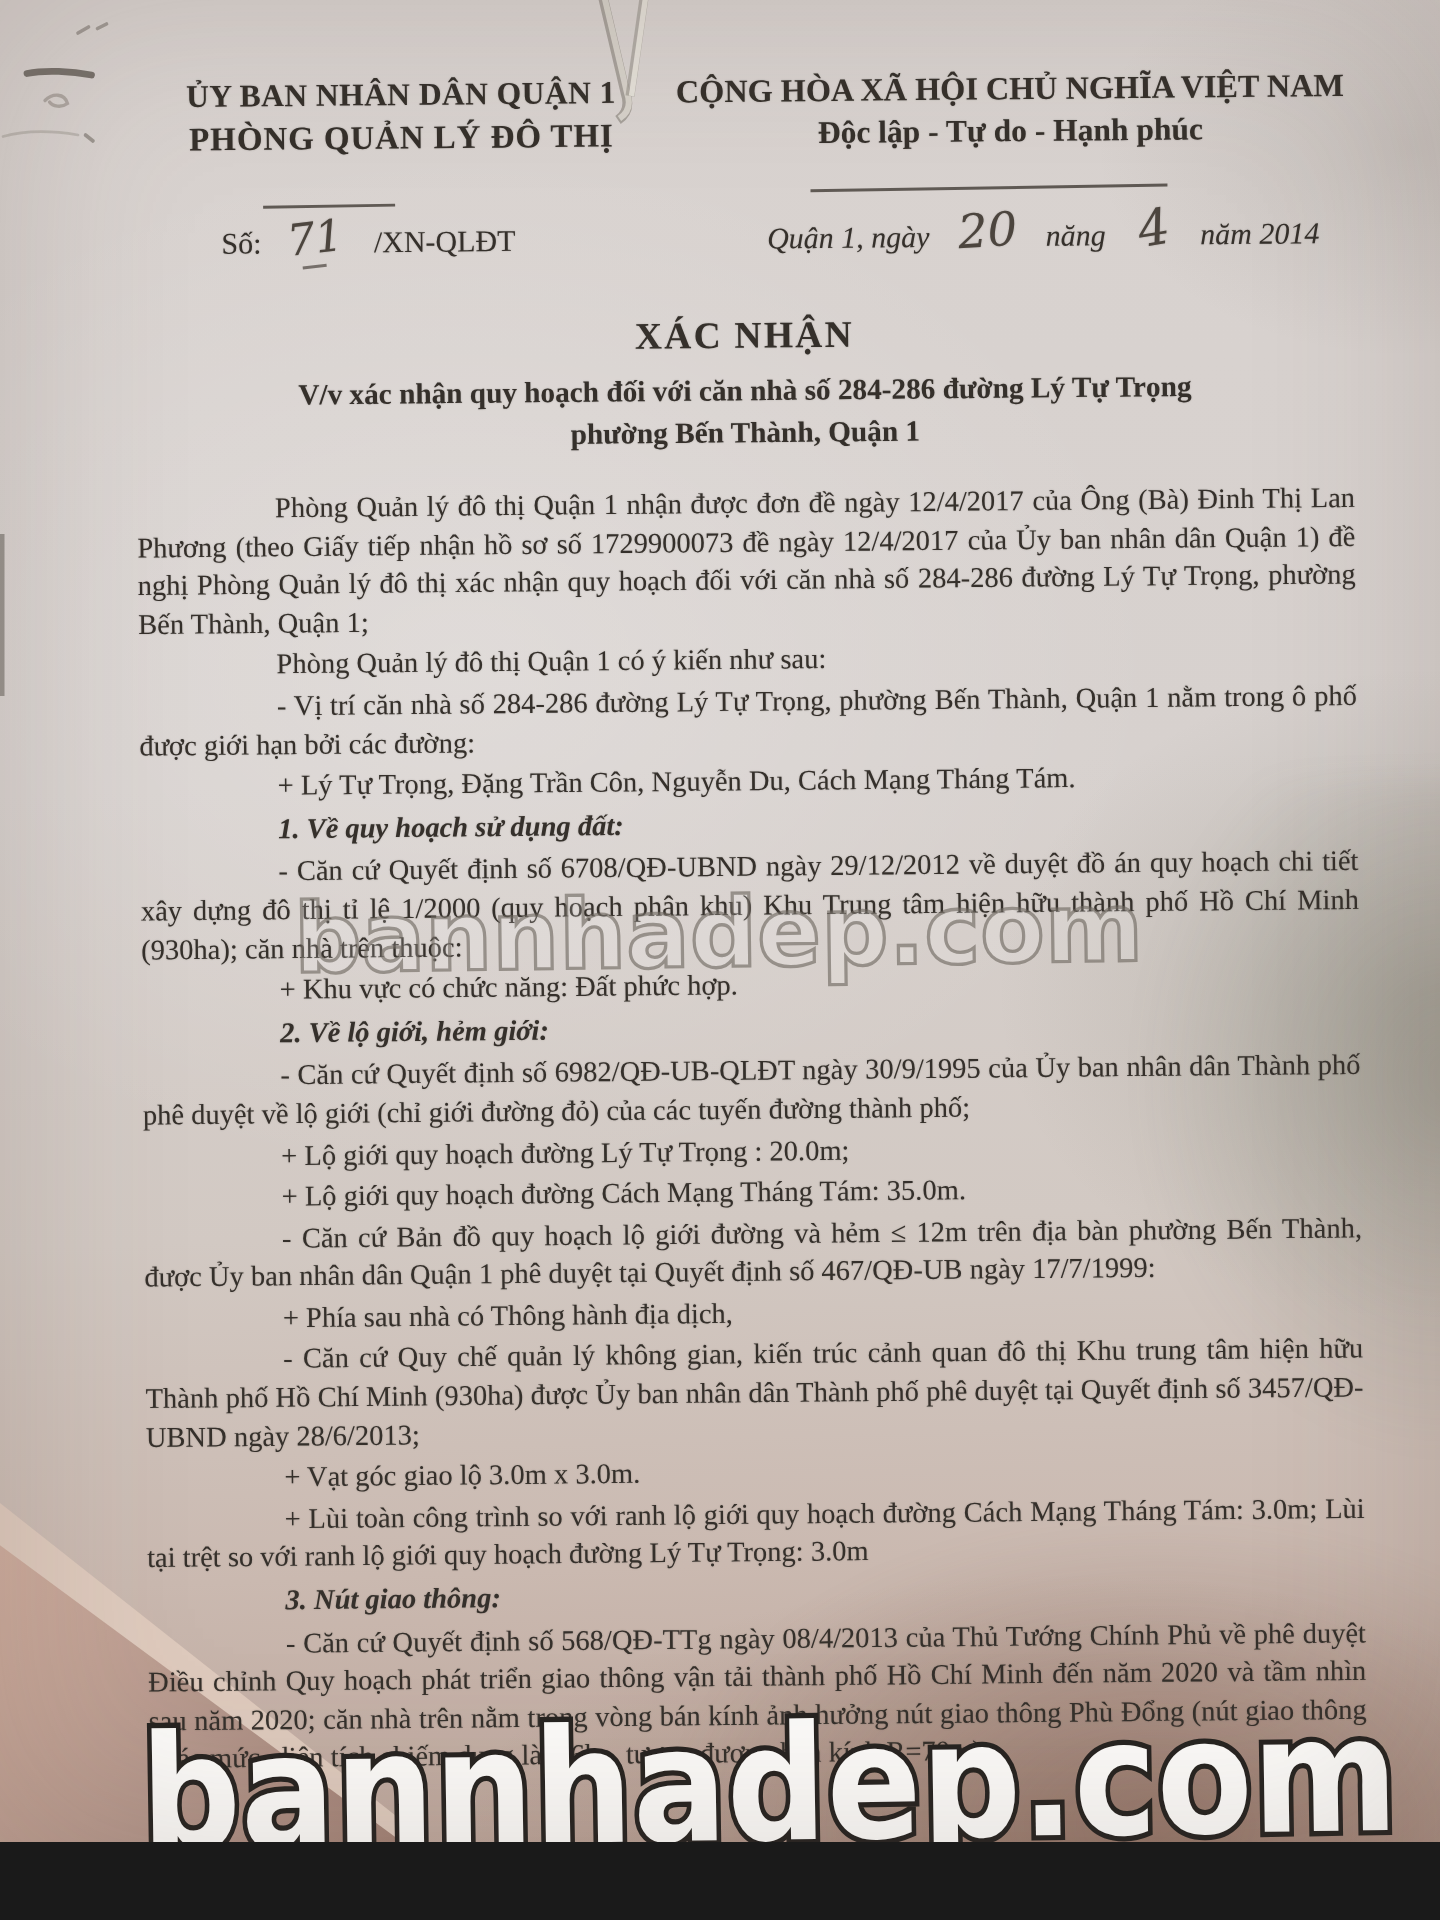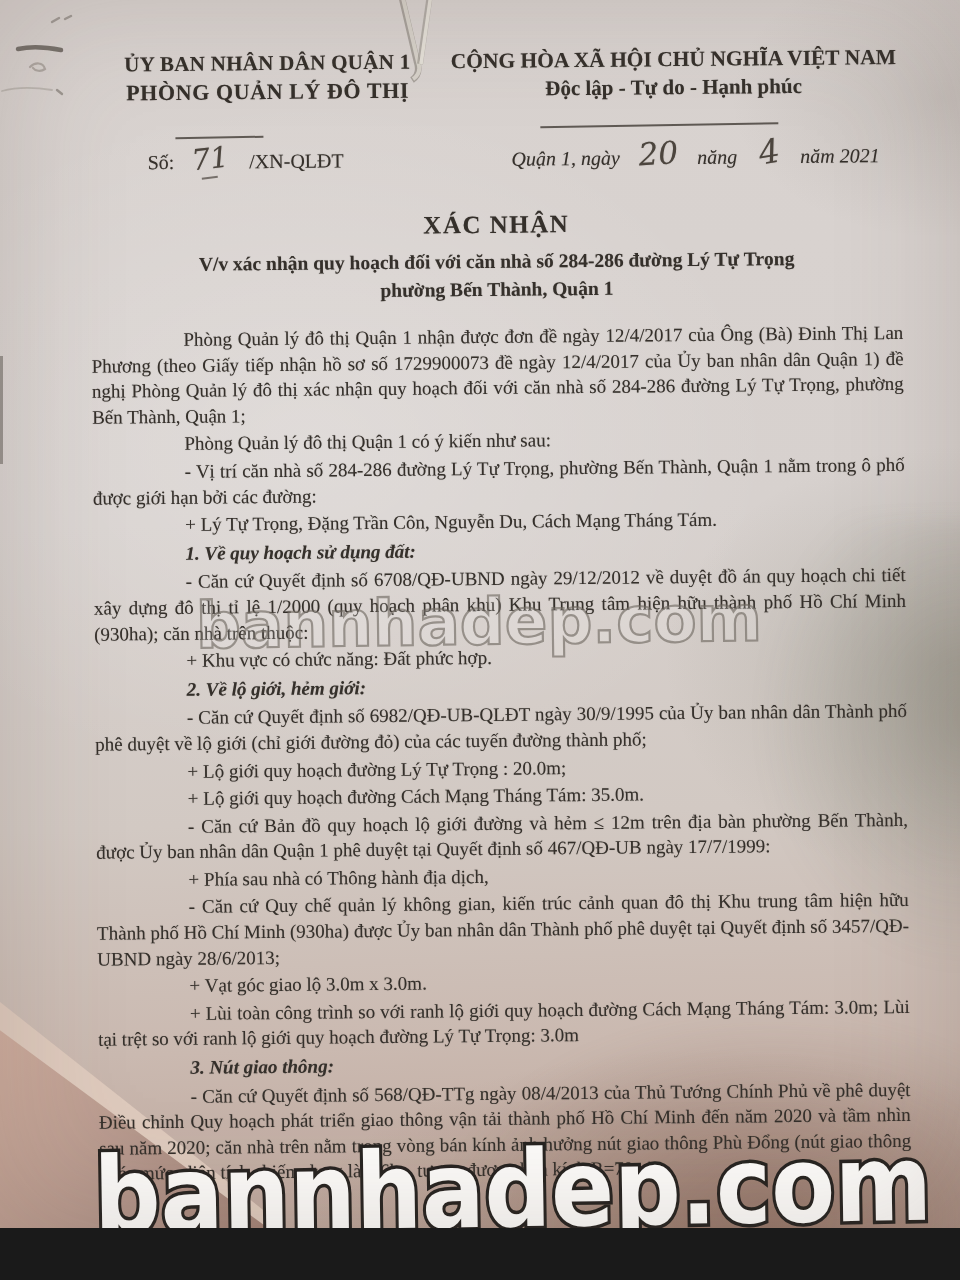--- a/index.html
+++ b/index.html
@@ -95,21 +95,21 @@
       <div class="ref">
         <span>Số:</span>
         <span class="hand hand-71">71</span>
         <span>/XN-QLĐT</span>
       </div>
       <div class="dateline">
         <span>Quận 1, ngày</span>
         <span class="hand hand-20">20</span>
         <span>năng</span>
         <span class="hand hand-4">4</span>
-        <span>năm 2021</span>
+        <span>năm 2014</span>
       </div>
     </div>
 
     <div class="title">XÁC NHẬN</div>
     <div class="subject">
       <div>V/v xác nhận quy hoạch đối với căn nhà số 284-286 đường Lý Tự Trọng</div>
       <div>phường Bến Thành, Quận 1</div>
     </div>
 
     <div class="body">

